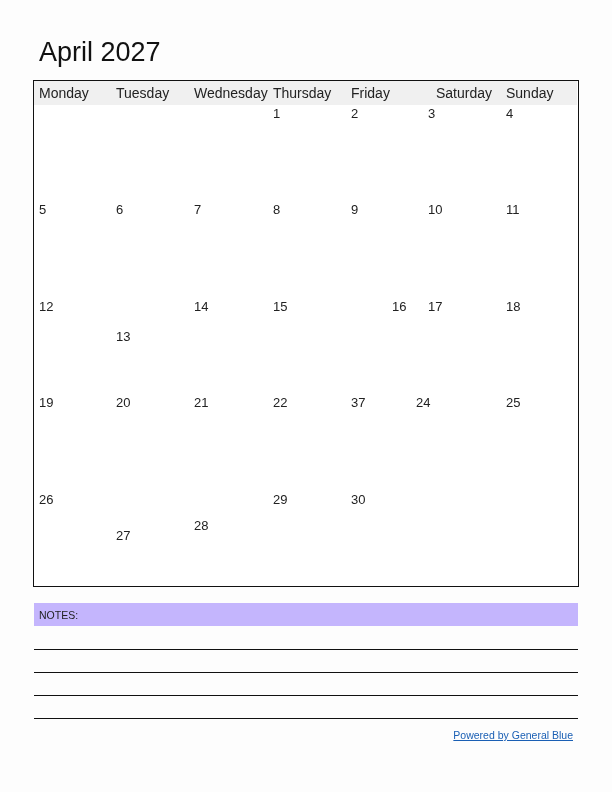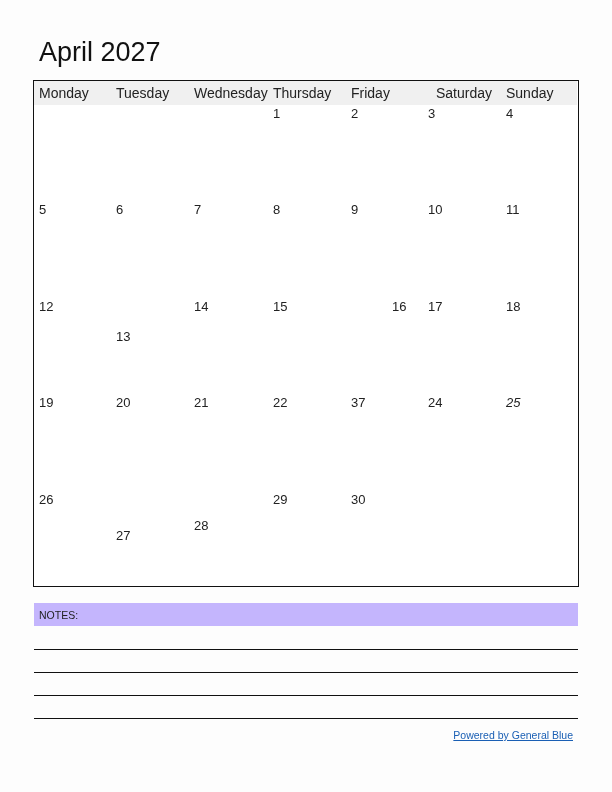--- a/index.html
+++ b/index.html
@@ -73,22 +73,22 @@
       <span class="date" style="left: 160px; top: 218px;">14</span>
       <span class="date" style="left: 239px; top: 218px;">15</span>
       <span class="date" style="left: 317px; top: 218px; margin-left: 41px;">16</span>
       <span class="date" style="left: 394px; top: 218px;">17</span>
       <span class="date" style="left: 472px; top: 218px;">18</span>
       <span class="date" style="left: 5px; top: 314px;">19</span>
       <span class="date" style="left: 82px; top: 314px;">20</span>
       <span class="date" style="left: 160px; top: 314px;">21</span>
       <span class="date" style="left: 239px; top: 314px;">22</span>
       <span class="date" style="left: 317px; top: 314px;">37</span>
-      <span class="date" style="left: 394px; top: 314px;">24</span>
-      <span class="date" style="left: 472px; top: 314px; font-style: italic;">25</span>
+      <span class="date" style="left: 382px; top: 314px;">24</span>
+      <span class="date" style="left: 472px; top: 314px;">25</span>
       <span class="date" style="left: 5px; top: 411px;">26</span>
       <span class="date" style="left: 82px; top: 411px; margin-top: 36px;">27</span>
       <span class="date" style="left: 160px; top: 411px; margin-top: 26px;">28</span>
       <span class="date" style="left: 239px; top: 411px;">29</span>
       <span class="date" style="left: 317px; top: 411px;">30</span>
       <span class="date" style="left: 394px; top: 411px;"></span>
       <span class="date" style="left: 472px; top: 411px;"></span>
     </div>
 </div>
 

